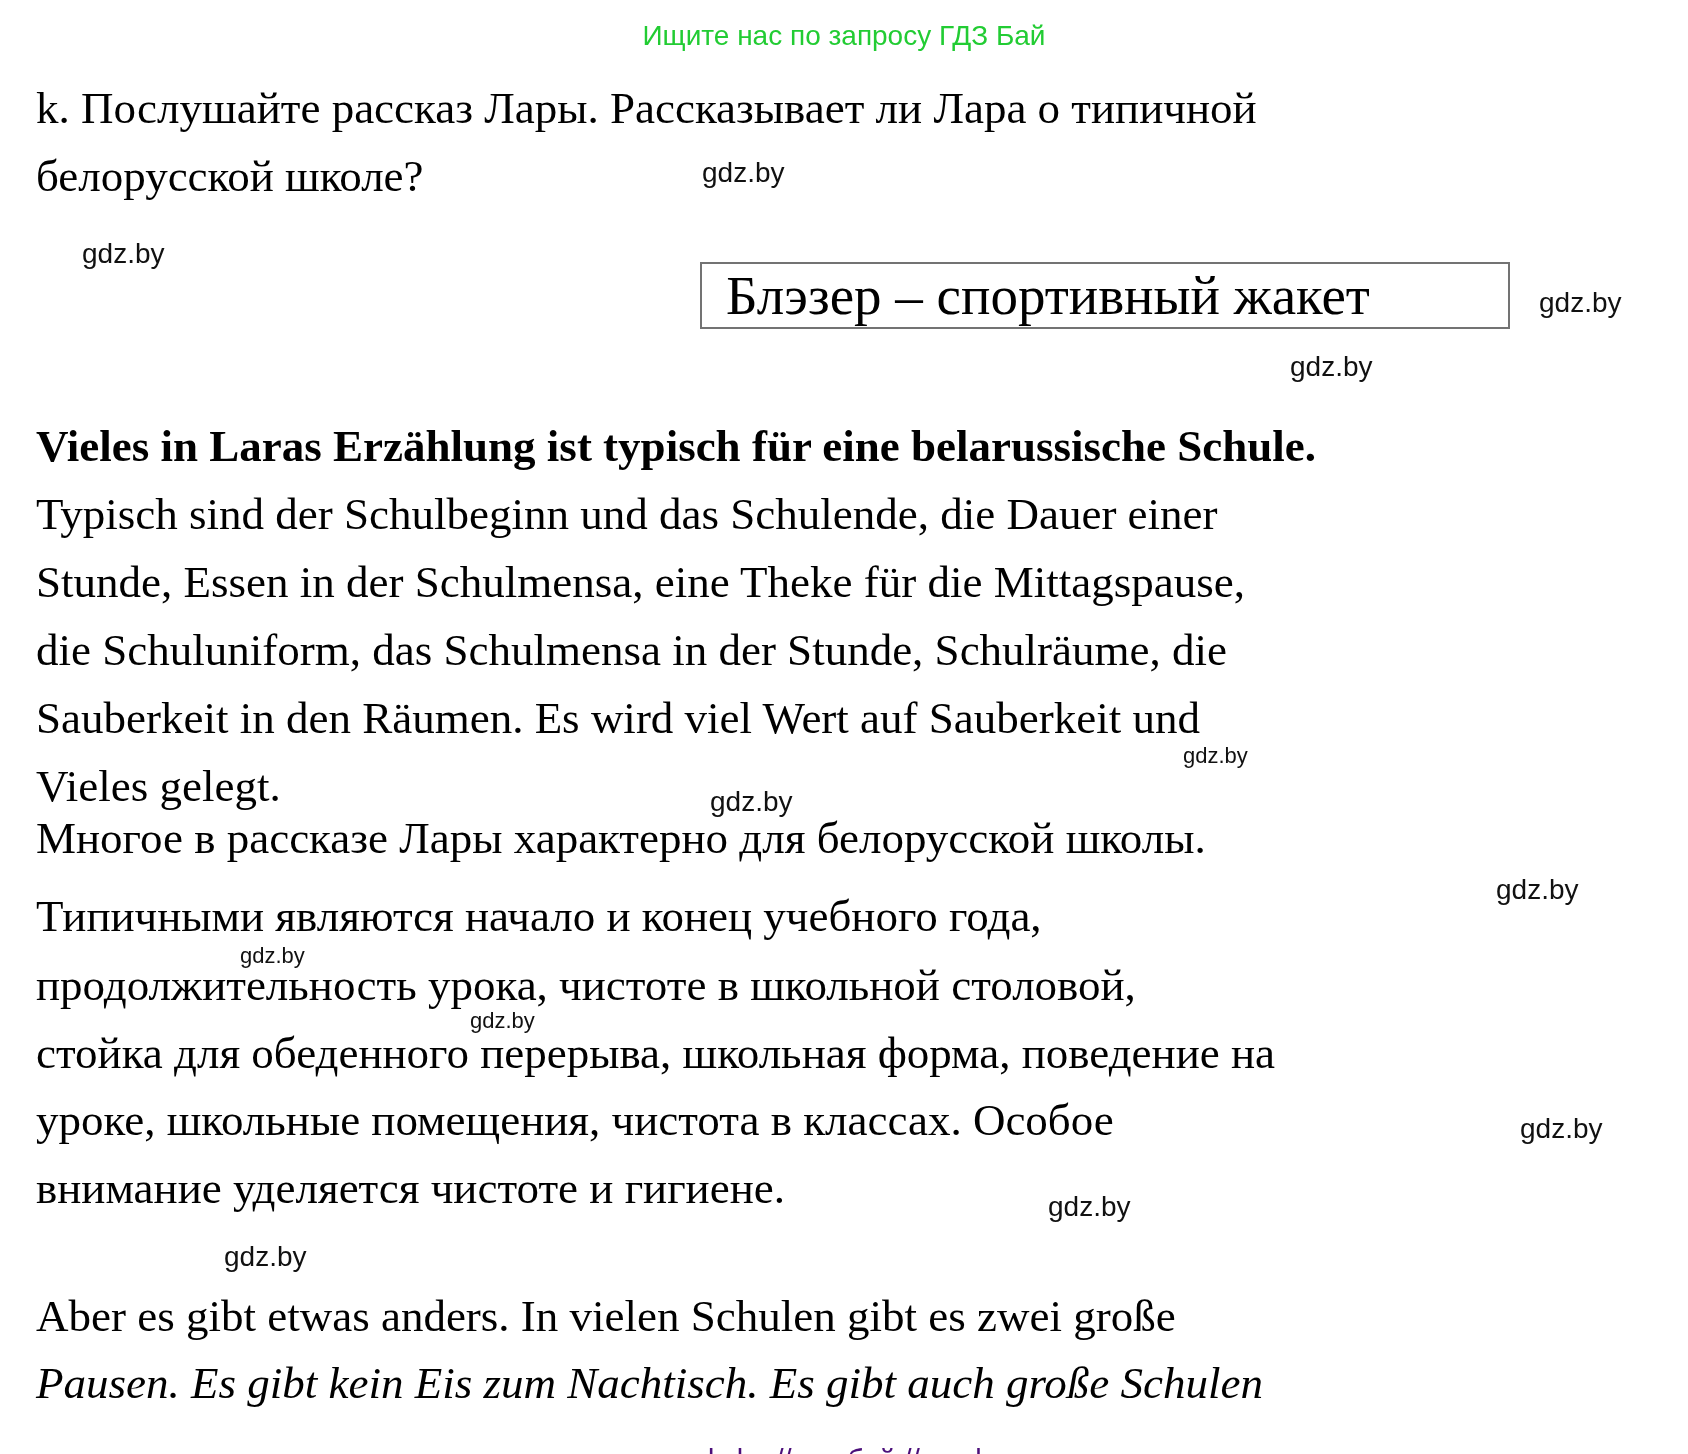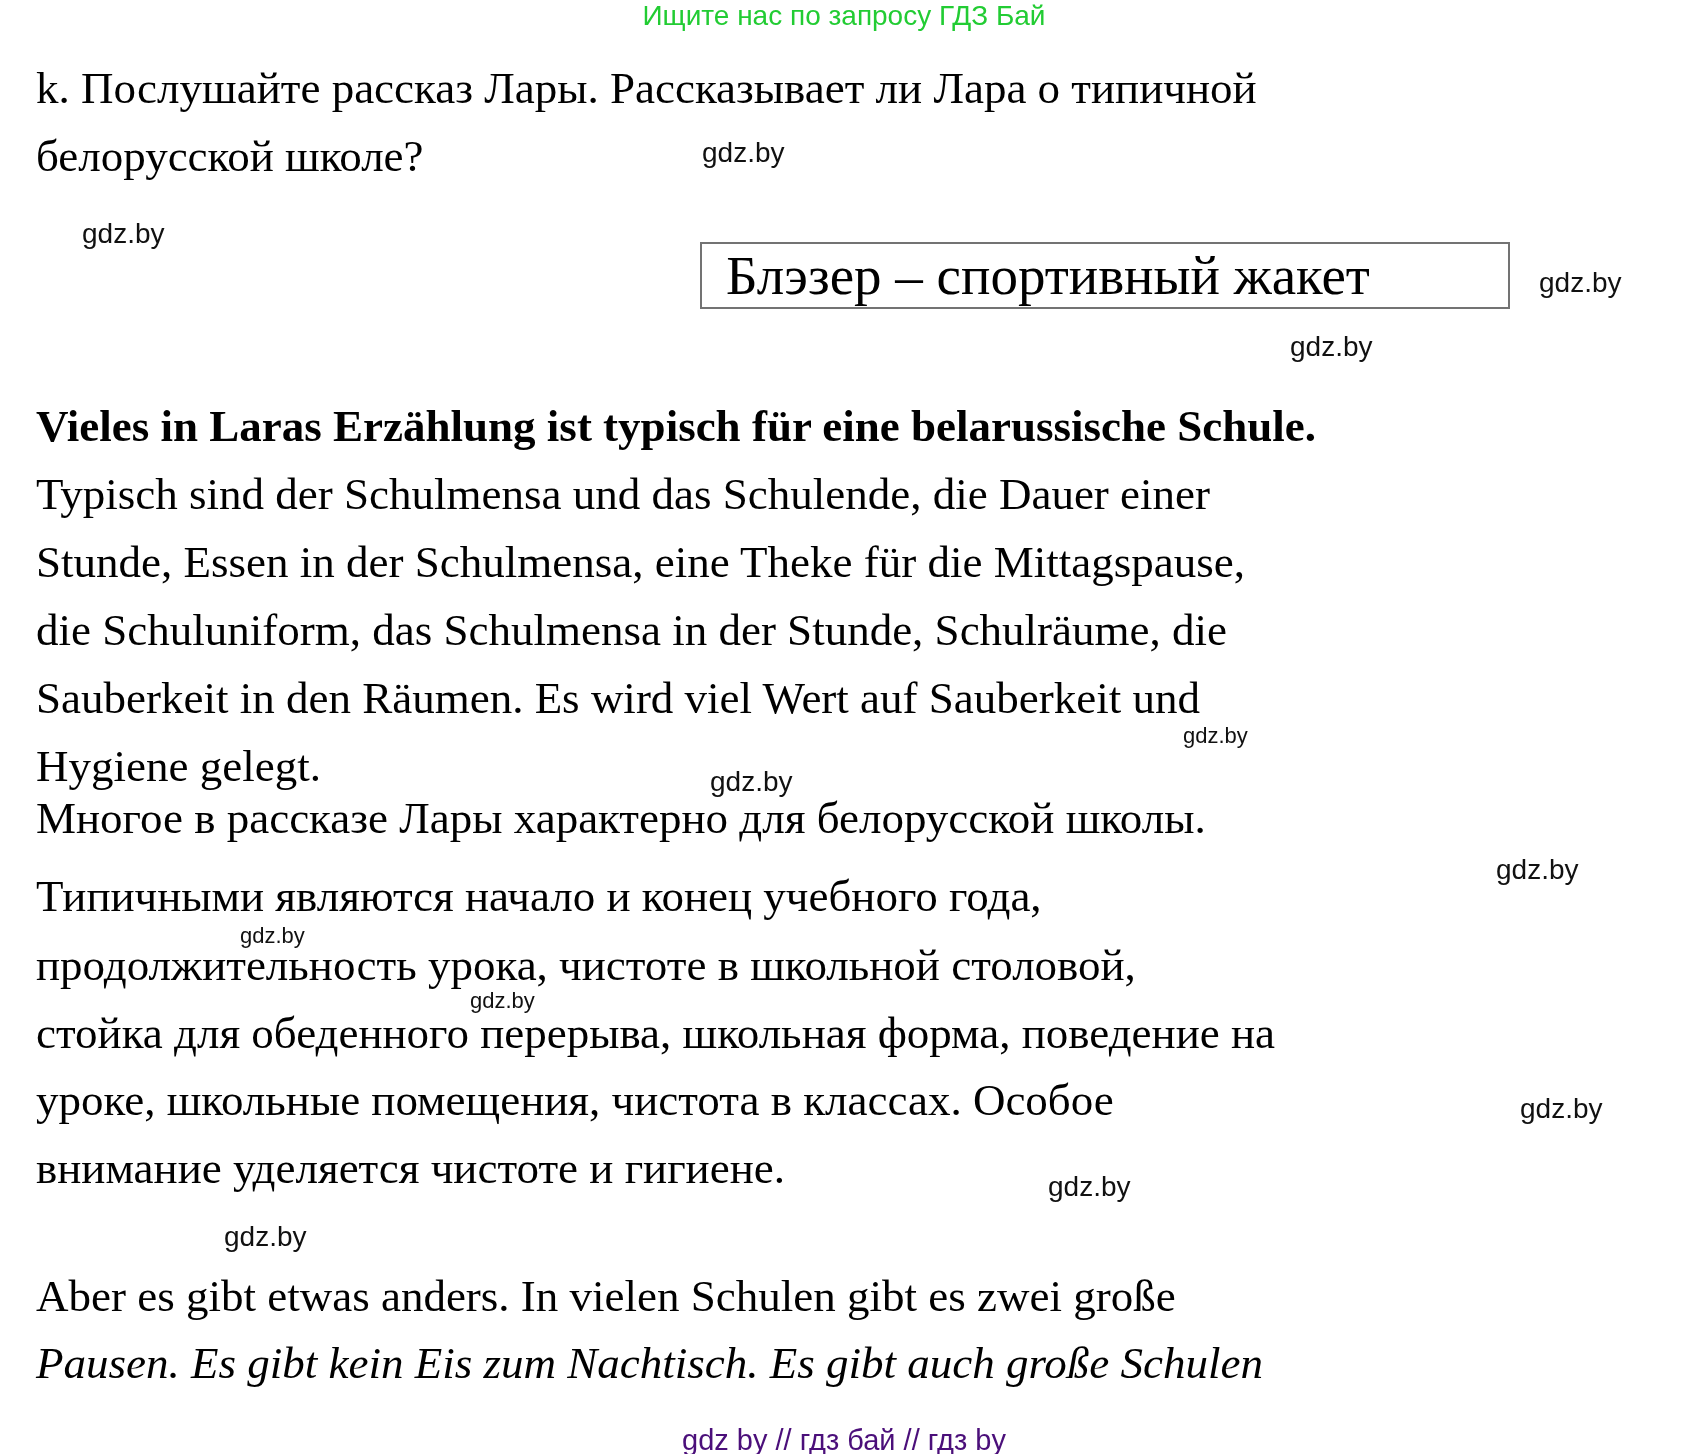--- a/index.html
+++ b/index.html
@@ -1,19 +1,19 @@
 <!DOCTYPE html>
 <html><head>
 <meta charset="utf-8">
 <style>
   html, body { margin: 0; padding: 0; background: #ffffff; }
   body { width: 1688px; height: 1454px; position: relative; overflow: hidden; }
   .serif { font-family: "Liberation Serif", "DejaVu Serif", serif; color: #000; }
   .sans { font-family: "Liberation Sans", "DejaVu Sans", sans-serif; }
-  .abs { position: absolute; white-space: nowrap; }
+  .abs { position: absolute; white-space: nowrap; margin-top: 20px; }
   .top-banner { left: 0; width: 1688px; top: 0; text-align: center; font-size: 28px; line-height: 32px; color: #22cc33; }
   .line { font-size: 45px; line-height: 68px; left: 36px; }
   .box { left: 700px; top: 242px; width: 810px; height: 67px; border: 2px solid #737373; box-sizing: border-box; }
   .box-text { font-size: 55px; line-height: 60px; position: absolute; left: 24px; top: 2px; white-space: nowrap; }
   .wm { font-size: 28px; line-height: 30px; color: #111; }
   .wm-small { font-size: 22px; line-height: 24px; color: #111; }
   .footer { left: 0; width: 1688px; top: 1424px; text-align: center; font-size: 29px; line-height: 32px; color: #4b0f7a; }
 </style>
 </head>
 <body>
@@ -24,25 +24,25 @@
   <div class="abs serif line" style="top:54px;">k. Послушайте рассказ Лары. Рассказывает ли Лара о типичной</div>
   <div class="abs serif line" style="top:122px;">белорусской школе?</div>
 </div>
 
 <div class="abs box">
   <span class="serif box-text">Блэзер – спортивный жакет</span>
 </div>
 
 <div>
   <div class="abs serif line" style="top:392px;font-weight:bold;">Vieles in Laras Erzählung ist typisch für eine belarussische Schule.</div>
-  <div class="abs serif line" style="top:460px;">Typisch sind der Schulmensa und das Schulende, die Dauer einer</div>
+  <div class="abs serif line" style="top:460px;">Typisch sind der Schulbeginn und das Schulende, die Dauer einer</div>
   <div class="abs serif line" style="top:528px;">Stunde, Essen in der Schulmensa, eine Theke für die Mittagspause,</div>
   <div class="abs serif line" style="top:596px;">die Schuluniform, das Schulmensa in der Stunde, Schulräume, die</div>
   <div class="abs serif line" style="top:664px;">Sauberkeit in den Räumen. Es wird viel Wert auf  Sauberkeit und</div>
-  <div class="abs serif line" style="top:732px;">Hygiene gelegt.</div>
+  <div class="abs serif line" style="top:732px;">Vieles gelegt.</div>
 </div>
 
 <div>
   <div class="abs serif line" style="top:784px;">Многое в рассказе Лары характерно для белорусской школы.</div>
   <div class="abs serif line" style="top:862px;">Типичными являются начало и конец учебного года,</div>
   <div class="abs serif line" style="top:931px;">продолжительность урока, чистоте в школьной столовой,</div>
   <div class="abs serif line" style="top:999px;">стойка для обеденного перерыва, школьная форма, поведение на</div>
   <div class="abs serif line" style="top:1066px;">уроке, школьные помещения, чистота в классах. Особое</div>
   <div class="abs serif line" style="top:1134px;">внимание уделяется чистоте и гигиене.</div>
 </div>

